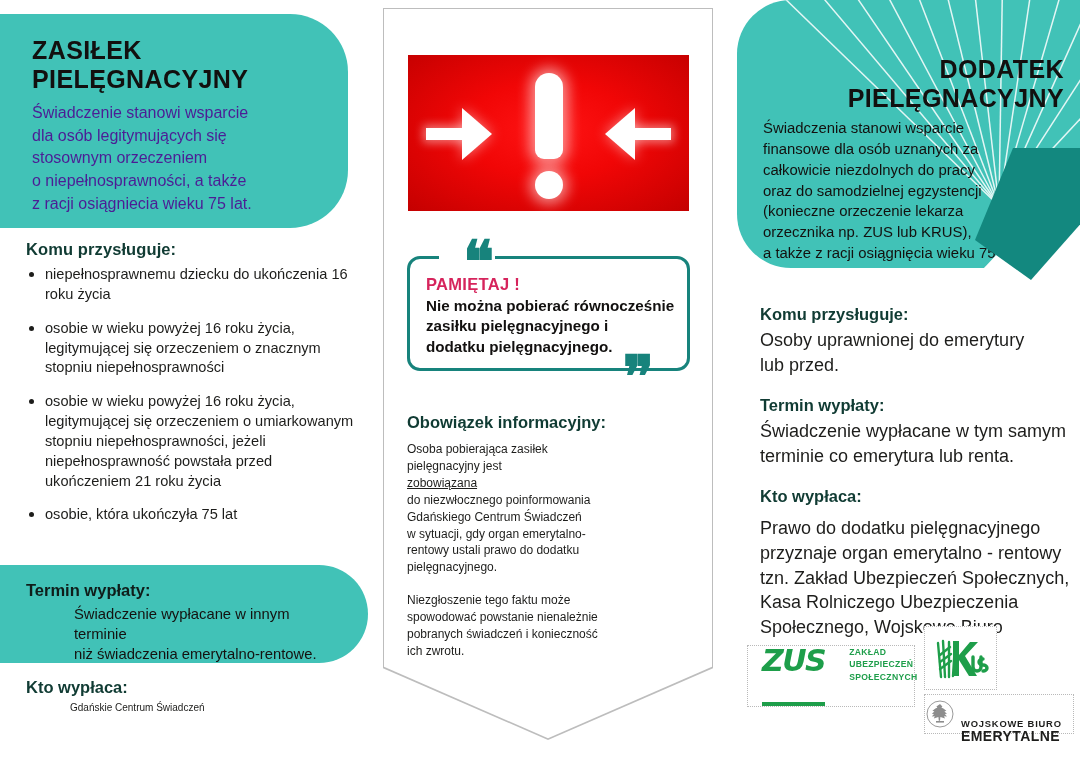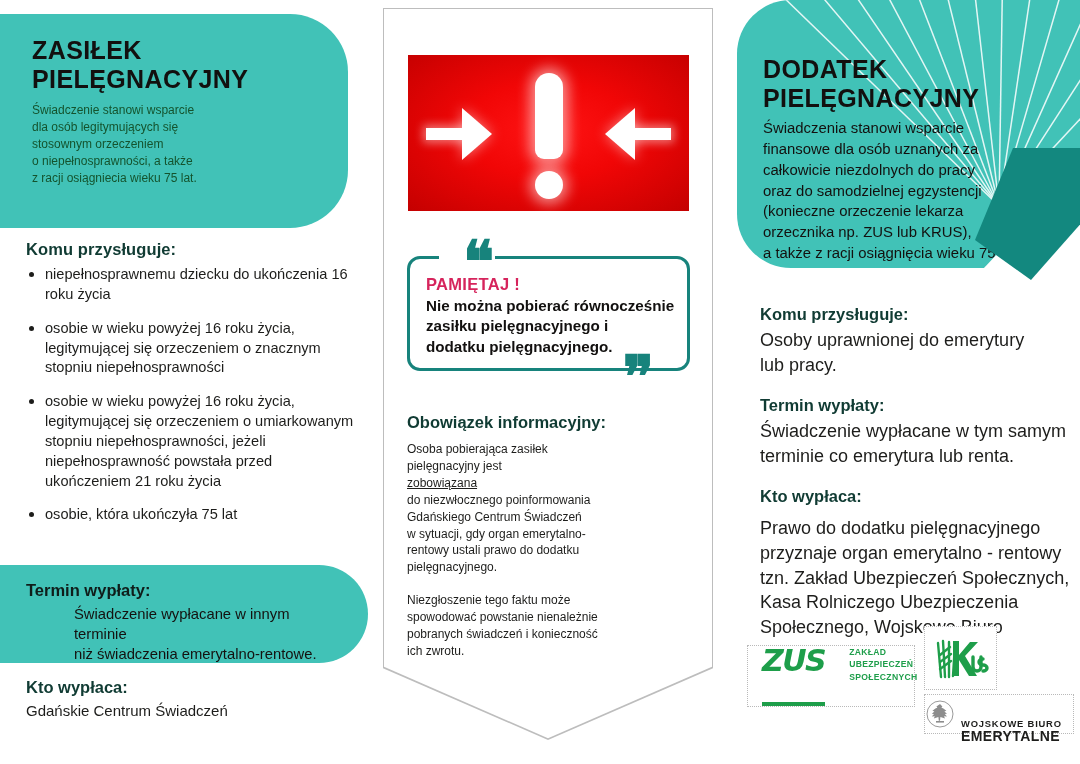--- a/index.html
+++ b/index.html
@@ -20,21 +20,21 @@
     position:absolute;left:0;top:14px;width:348px;height:214px;
     background:#41c2b7;
     border-top-right-radius:58px;border-bottom-right-radius:58px;
   }
   .left-hero .hero-inner{padding:22px 26px 0 32px;}
   .hero-title{
     font-weight:bold;font-size:25px;line-height:1.16;
     letter-spacing:.4px;color:#12100f;margin:0 0 8px 0;
   }
   .hero-title span{display:block;}
-  .hero-sub{font-size:12px;line-height:1.42;color:#14532d;}
+  .hero-sub{font-size:16px;line-height:1.42;color:#4c1d95;}
   .hero-sub span{display:block;}
 
   .sec-head{
     font-weight:bold;font-size:16.5px;color:#103b33;
     margin:0 0 6px 0;letter-spacing:.1px;
   }
   .left-body{position:absolute;left:26px;top:240px;width:330px;}
   ul.bullets{list-style:none;margin:6px 0 0 0;padding:0;}
   ul.bullets li{
     position:relative;padding-left:19px;margin-bottom:14px;
@@ -50,21 +50,21 @@
     background:#41c2b7;
     border-top-right-radius:49px;border-bottom-right-radius:49px;
   }
   .left-band .band-inner{padding:16px 30px 0 26px;}
   .band-head{font-weight:bold;font-size:16.5px;color:#0f1d1a;margin-bottom:4px;}
   .band-text{font-size:14.8px;line-height:1.36;color:#14110f;}
   .band-text span{display:block;margin-left:48px;}
 
   .left-foot{position:absolute;left:26px;top:678px;width:330px;}
   .foot-head{font-weight:bold;font-size:16.5px;color:#103b33;margin-bottom:4px;}
-  .foot-text{font-size:15px;line-height:1.35;}
+  .foot-text{font-size:10px;line-height:1.35;margin-left:44px;}
 
   
   .col-center{
     position:absolute;left:383px;top:8px;width:330px;height:732px;
   }
   .center-edge{
     position:absolute;left:0;top:0;width:330px;height:732px;
     background:#bdbdbd;
     -webkit-clip-path:polygon(0 0,100% 0,100% 90.2%,50% 100%,0 90.2%);
     clip-path:polygon(0 0,100% 0,100% 90.2%,50% 100%,0 90.2%);
@@ -161,21 +161,21 @@
   .rays{position:absolute;left:0;top:0;width:343px;height:268px;}
   .right-fold{
     position:absolute;left:236px;top:148px;width:132px;height:132px;
     pointer-events:none;
   }
   .hero-title-r{
     position:absolute;left:26px;top:55px;right:16px;
     font-weight:bold;font-size:25px;line-height:1.16;letter-spacing:.4px;
     color:#12100f;
   }
-  .hero-title-r span{display:block;}
+  .hero-title-r span{display:block;text-align:right;}
   .hero-sub-r{
     position:absolute;left:26px;top:118px;right:8px;
     font-size:14.9px;line-height:1.4;color:#13110f;
   }
   .hero-sub-r span{display:block;}
 
   .right-sec{position:absolute;left:23px;width:310px;}
   .right-sec-head{font-weight:bold;font-size:16.5px;color:#103b33;margin-bottom:4px;}
   .right-p{font-size:18px;line-height:1.38;color:#1d1d1b;}
   .right-p span{display:block;}
@@ -359,21 +359,21 @@
     </div>
 
     <svg class="right-fold" viewBox="0 0 132 132">
       <polygon points="40,0 132,0 132,48 58,132 2,92" fill="#13887f"></polygon>
     </svg>
 
     <div class="right-sec" style="top:305px;">
       <div class="right-sec-head">Komu przysługuje:</div>
       <div class="right-p">
         <span>Osoby uprawnionej do emerytury</span>
-        <span>lub pracy.</span>
+        <span>lub przed.</span>
       </div>
     </div>
 
     <div class="right-sec" style="top:396px;">
       <div class="right-sec-head">Termin wypłaty:</div>
       <div class="right-p">
         <span>Świadczenie wypłacane w tym samym</span>
         <span>terminie co emerytura lub renta.</span>
       </div>
     </div>

